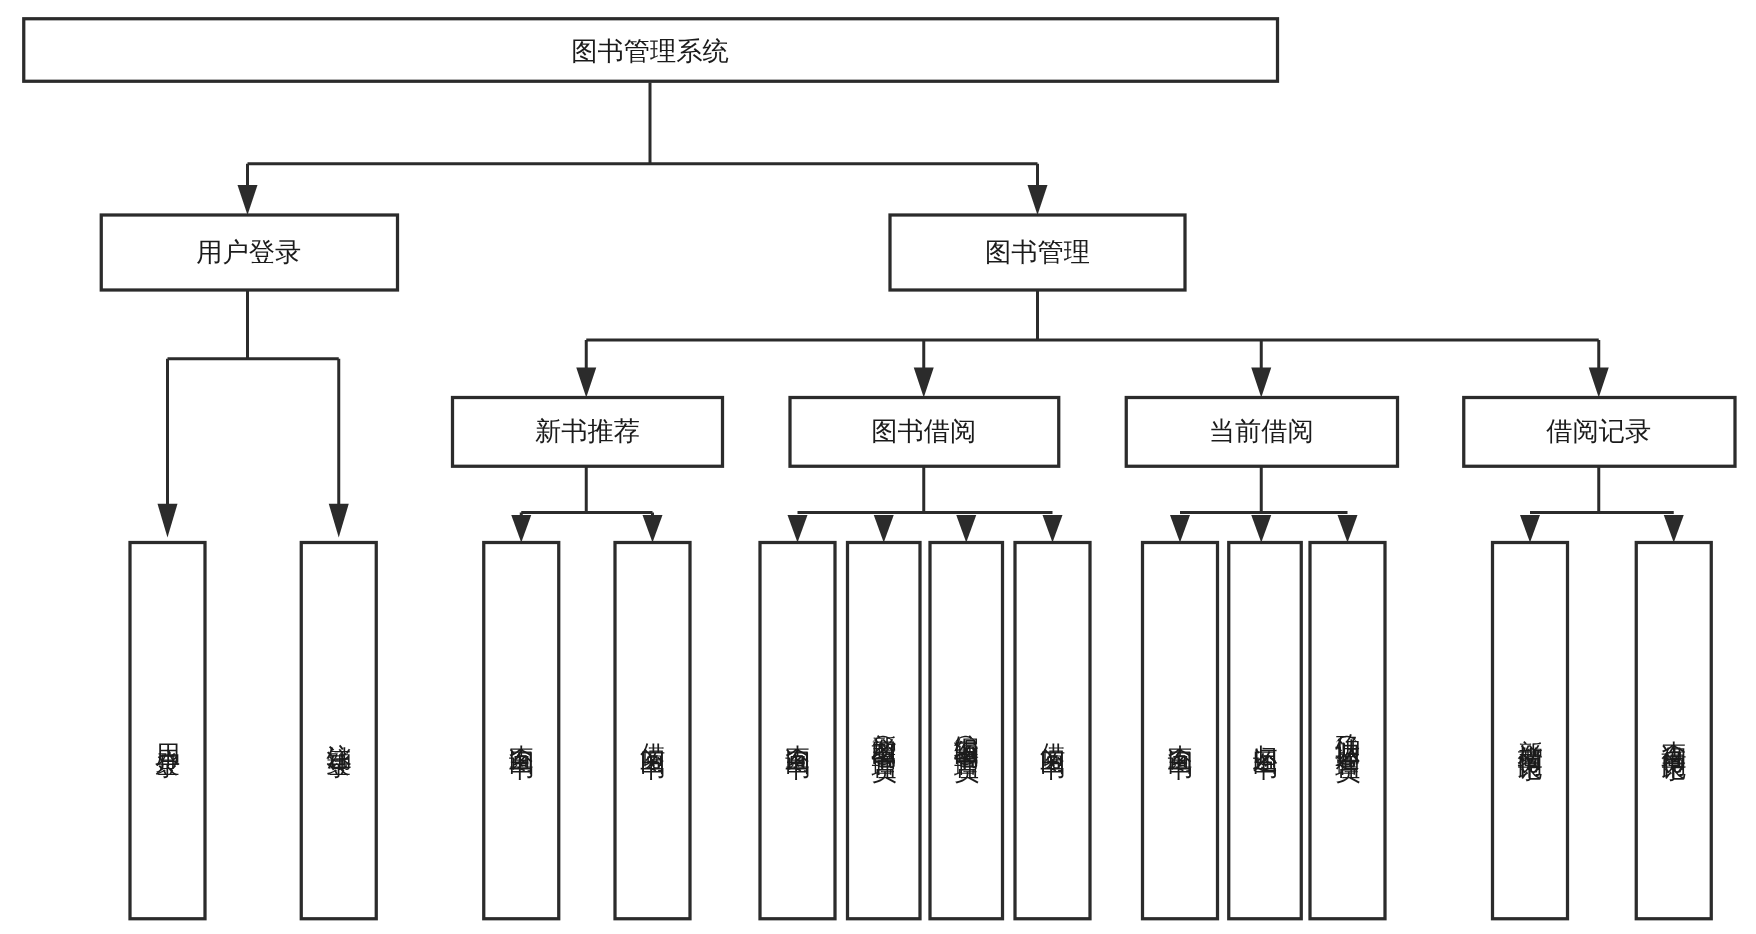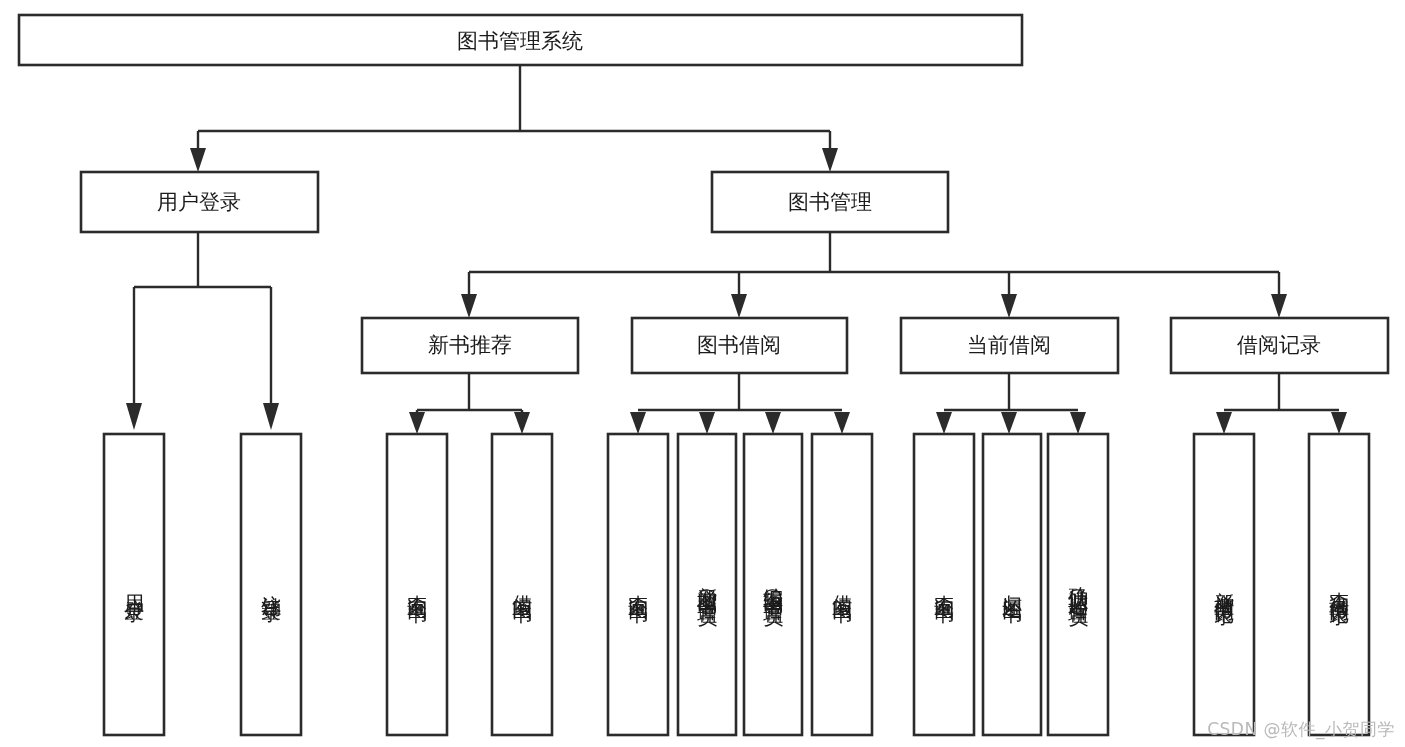--- a/index.html
+++ b/index.html
@@ -233,14 +233,13 @@
     <span class="leaf-label-text">确认归还（管理员）</span>
   </div>
 
   <div class="leaf-label-wrap" style="left:1194px; top:434px; width:60px; height:301px;">
     <span class="leaf-label-text">新增借阅记录</span>
   </div>
   <div class="leaf-label-wrap" style="left:1309px; top:434px; width:60px; height:301px;">
     <span class="leaf-label-text">查询借阅记录</span>
   </div>
 
-  <div class="watermark">CSDN @软件_小贺同学</div>
 </div>
 
 </body></html>

